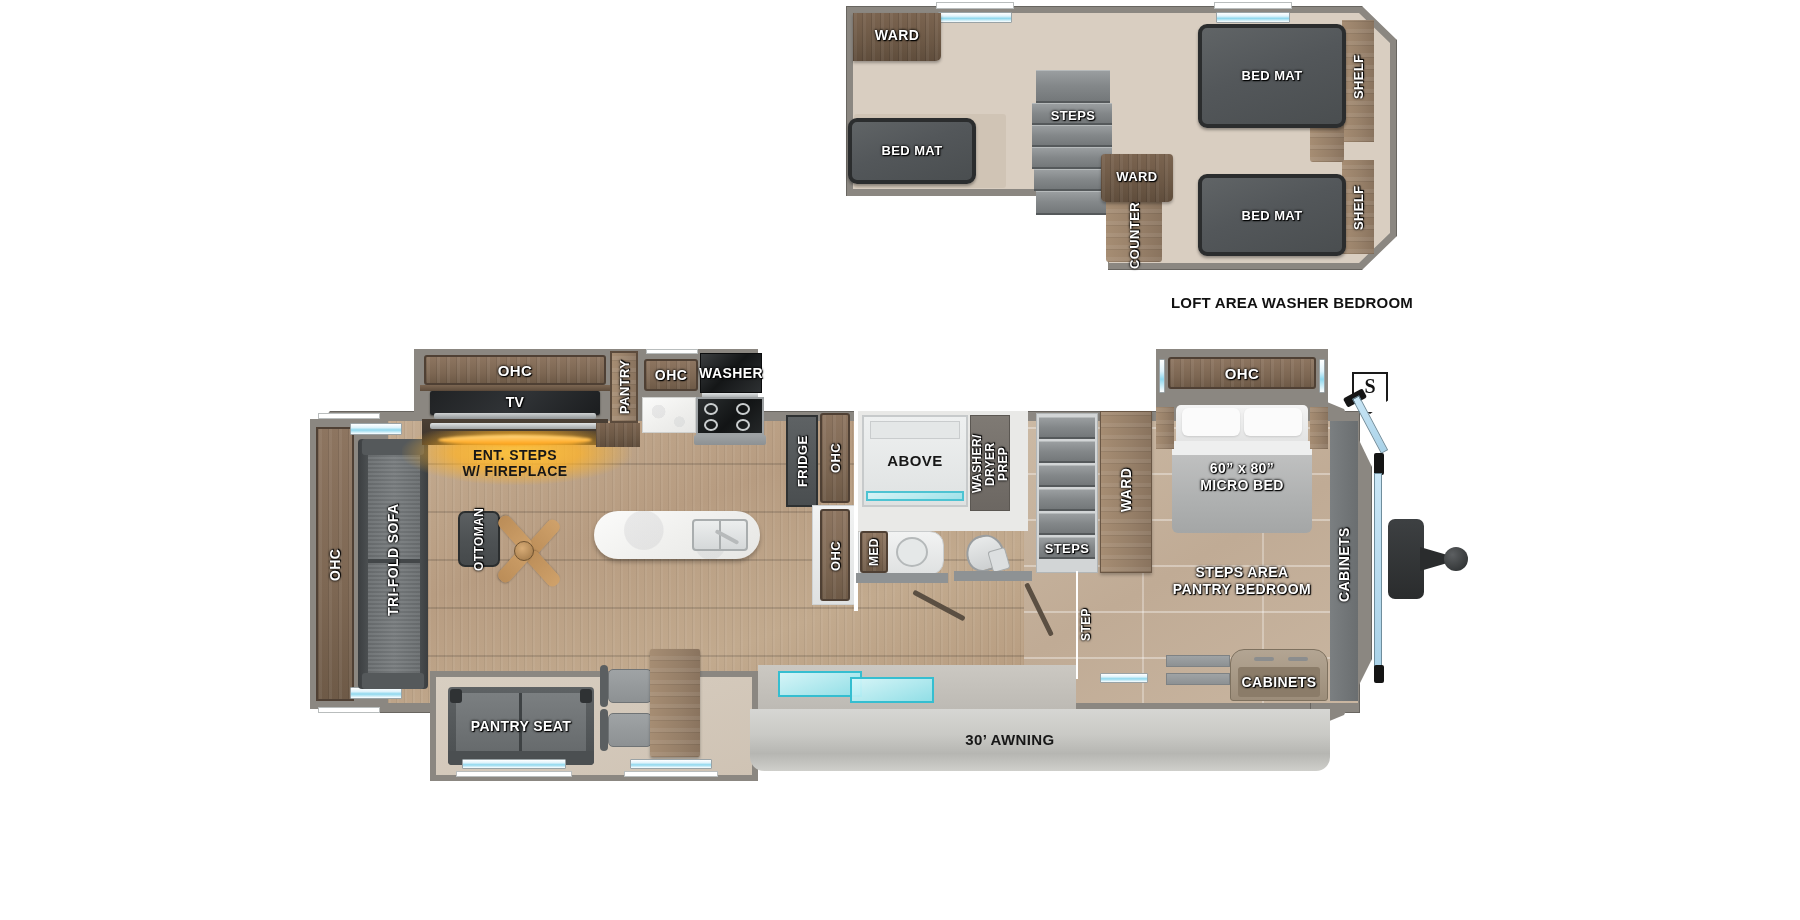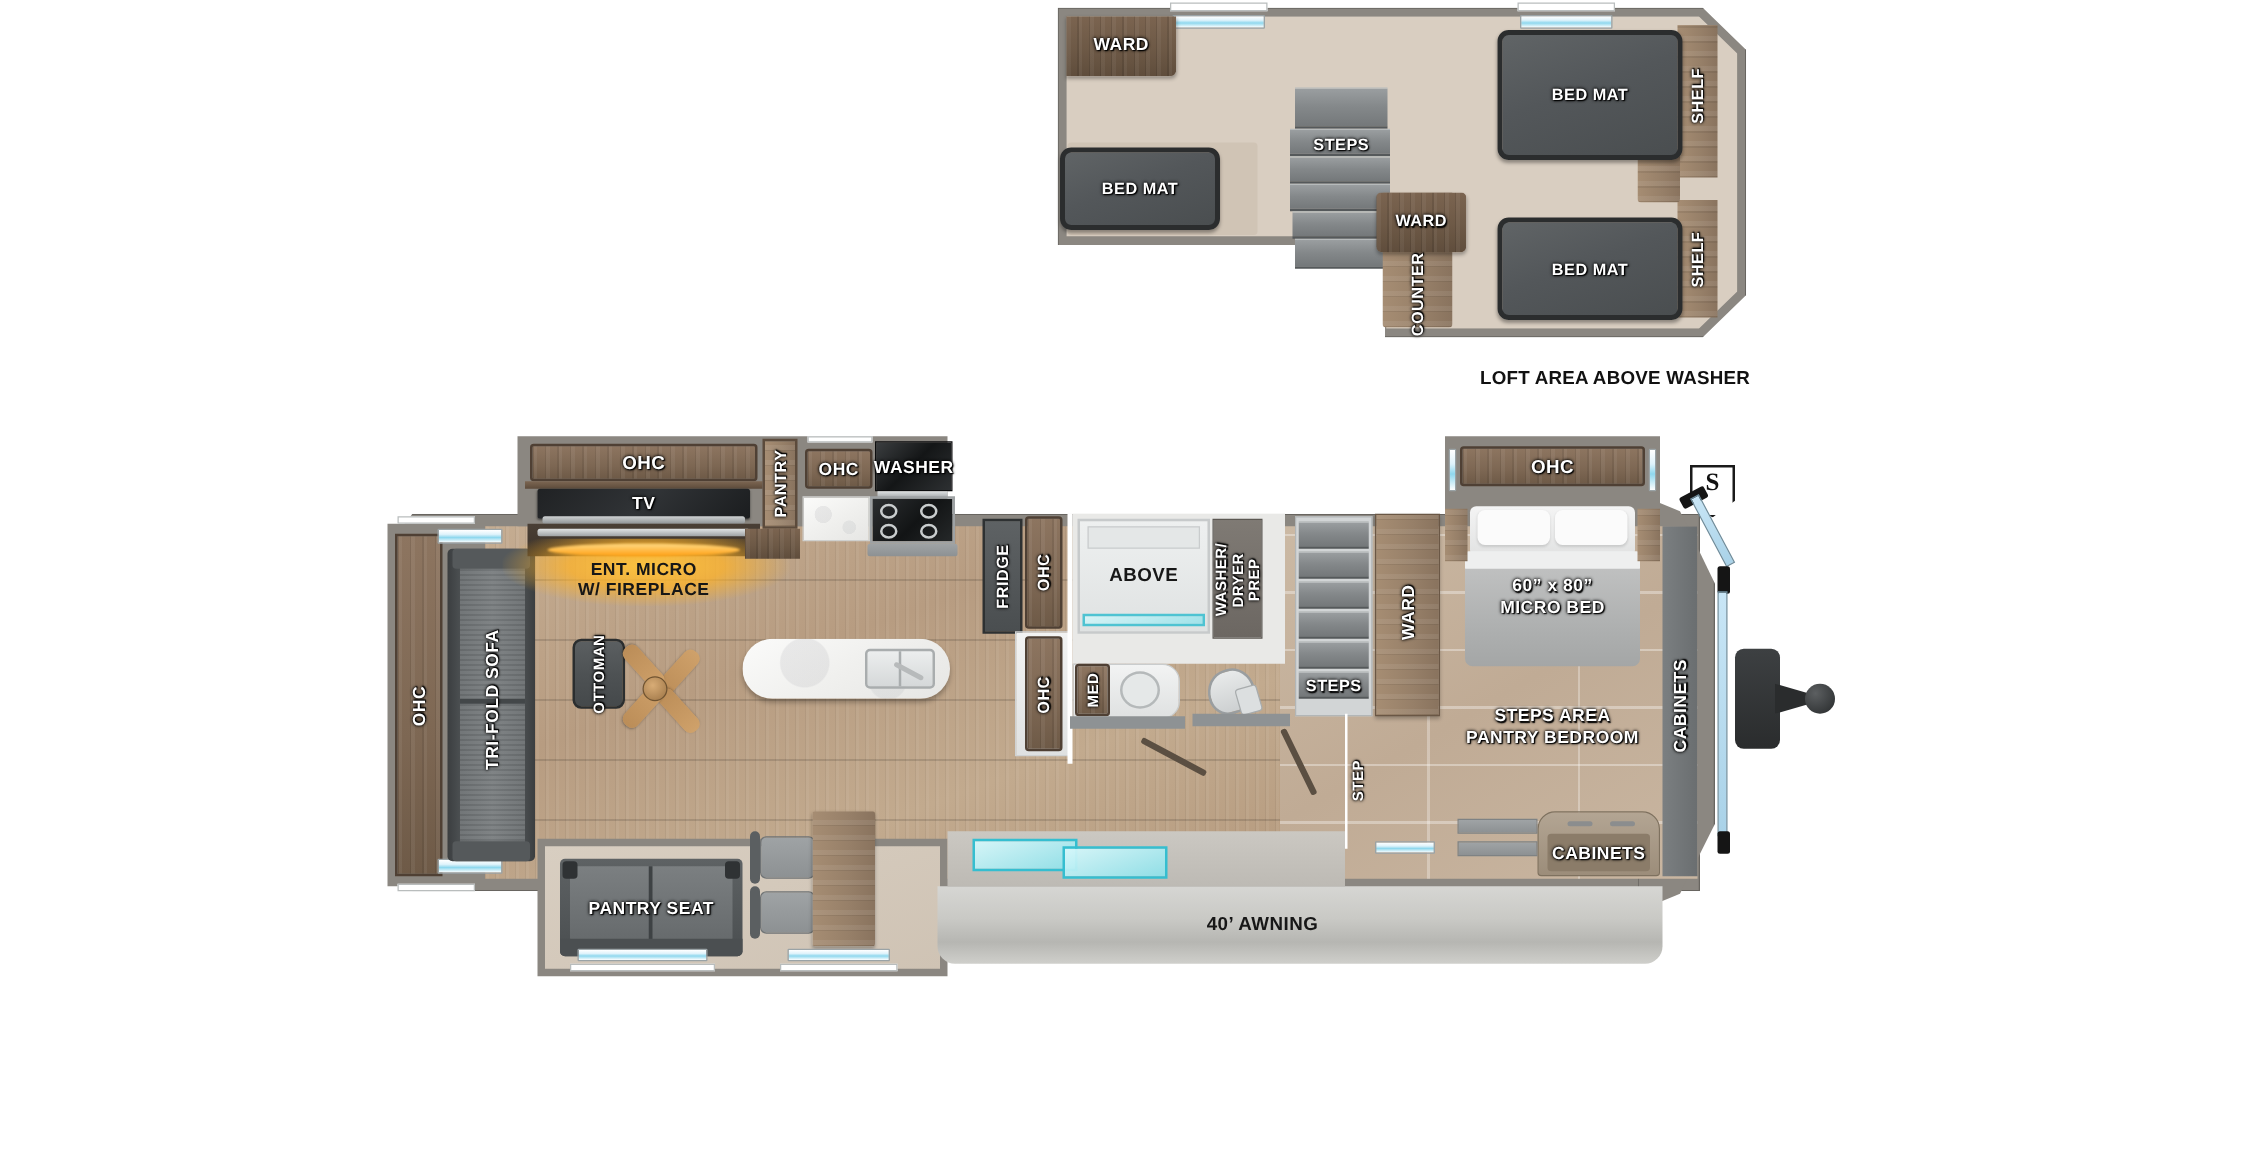--- a/index.html
+++ b/index.html
@@ -203,21 +203,21 @@
   <div class="abs wood-light" style="left:468px;top:120px;width:34px;height:40px;border-radius:3px;"></div>
 
   <div class="abs bedmat" style="left:356px;top:22px;width:148px;height:104px;"></div>
   <div class="lbl" style="left:356px;top:64px;width:148px;height:18px;font-size:13px;">BED MAT</div>
 
   <div class="abs bedmat" style="left:356px;top:172px;width:148px;height:82px;"></div>
   <div class="lbl" style="left:356px;top:204px;width:148px;height:18px;font-size:13px;">BED MAT</div>
 
 </div>
 
-<div class="abs" id="loft-caption">LOFT AREA ABOVE WASHER</div>
+<div class="abs" id="loft-caption">LOFT AREA WASHER BEDROOM</div>
 
 <div class="abs" id="s-marker">
   <div class="shieldbox"></div>
   <div class="sch">S</div>
 </div>
 
 <div class="abs" id="main-wrap">
 
   <div class="abs shell" style="left:4px;top:76px;width:1046px;height:302px;
               clip-path:polygon(0 20px, 16px 0, 1046px 0, 1046px 302px, 16px 302px, 0 282px);"></div>
@@ -262,21 +262,21 @@
               background:linear-gradient(135deg,#202224 0%,#303336 50%,#1b1d1f 100%);
               border-radius:2px;box-shadow:0 1px 2px rgba(0,0,0,.5);"></div>
   <div class="abs" style="left:124px;top:78px;width:162px;height:6px;background:linear-gradient(180deg,#cfd2d3,#8f9395);border-radius:2px;"></div>
   <div class="lbl" style="left:120px;top:58px;width:170px;height:18px;font-size:14px;">TV</div>
 
   <div class="abs" style="left:112px;top:84px;width:186px;height:26px;background:linear-gradient(180deg,#4a3f35,#3b322a);"></div>
   <div class="abs" style="left:120px;top:88px;width:170px;height:6px;background:linear-gradient(180deg,#e1e4e5,#9ea2a4);border-radius:2px;"></div>
   <div class="abs ent-glow" style="left:92px;top:96px;width:230px;height:54px;"></div>
   <div class="abs" style="left:128px;top:100px;width:154px;height:10px;border-radius:50%;
               background:linear-gradient(180deg,#ffd983,#ff9f12);filter:blur(1px);"></div>
-  <div class="lbl dark" style="left:112px;top:112px;width:186px;height:16px;font-size:14px;">ENT. MICRO</div>
+  <div class="lbl dark" style="left:112px;top:112px;width:186px;height:16px;font-size:14px;">ENT. STEPS</div>
   <div class="lbl dark" style="left:112px;top:128px;width:186px;height:16px;font-size:14px;">W/ FIREPLACE</div>
 
   <div class="abs wood-light" style="left:300px;top:16px;width:28px;height:72px;border:2px solid #5c4b3c;"></div>
   <div class="lbl vert" style="left:300px;top:20px;width:28px;height:64px;font-size:13px;">PANTRY</div>
   <div class="abs wood-dark" style="left:286px;top:88px;width:44px;height:24px;"></div>
 
   <div class="abs wood-mid cab-face" style="left:334px;top:24px;width:54px;height:32px;"></div>
   <div class="lbl" style="left:334px;top:31px;width:54px;height:18px;font-size:14px;">OHC</div>
   <div class="abs win-out" style="left:336px;top:14px;width:52px;height:5px;"></div>
 
@@ -426,21 +426,21 @@
   <div class="abs" style="left:928px;top:332px;width:82px;height:30px;background:#8b7c69;border-radius:3px;"></div>
   <div class="abs" style="left:944px;top:322px;width:20px;height:4px;background:#8b8d8e;border-radius:2px;"></div>
   <div class="abs" style="left:978px;top:322px;width:20px;height:4px;background:#8b8d8e;border-radius:2px;"></div>
   <div class="lbl" style="left:920px;top:338px;width:98px;height:18px;font-size:14px;">CABINETS</div>
 
   <div class="abs gray-soft" style="left:856px;top:320px;width:64px;height:12px;border:1px solid #7e8284;"></div>
   <div class="abs gray-soft" style="left:856px;top:338px;width:64px;height:12px;border:1px solid #7e8284;"></div>
   <div class="abs win" style="left:790px;top:338px;width:48px;height:10px;"></div>
 
   <div class="abs" id="awning" style="left:440px;top:374px;width:580px;height:62px;"></div>
-  <div class="lbl dark" style="left:600px;top:394px;width:200px;height:20px;font-size:15px;">40’ AWNING</div>
+  <div class="lbl dark" style="left:600px;top:394px;width:200px;height:20px;font-size:15px;">30’ AWNING</div>
 
   <div class="abs" style="left:448px;top:330px;width:318px;height:44px;background:linear-gradient(180deg,#cbc8c2,#bdbab4);"></div>
   <div class="abs glass" style="left:468px;top:336px;width:84px;height:26px;"></div>
   <div class="abs glass" style="left:540px;top:342px;width:84px;height:26px;"></div>
 
   <div class="abs" style="left:600px;top:268px;width:58px;height:5px;background:#5b4f42;transform:rotate(28deg);border-radius:2px;"></div>
   <div class="abs" style="left:700px;top:272px;width:58px;height:5px;background:#5b4f42;transform:rotate(64deg);border-radius:2px;"></div>
 
   <div class="abs door-cap" style="left:1034px;top:58px;width:22px;height:10px;transform:rotate(-28deg);"></div>
   <div class="abs door-bar" style="left:1042px;top:64px;width:8px;height:62px;transform:rotate(-28deg);transform-origin:top left;"></div>

